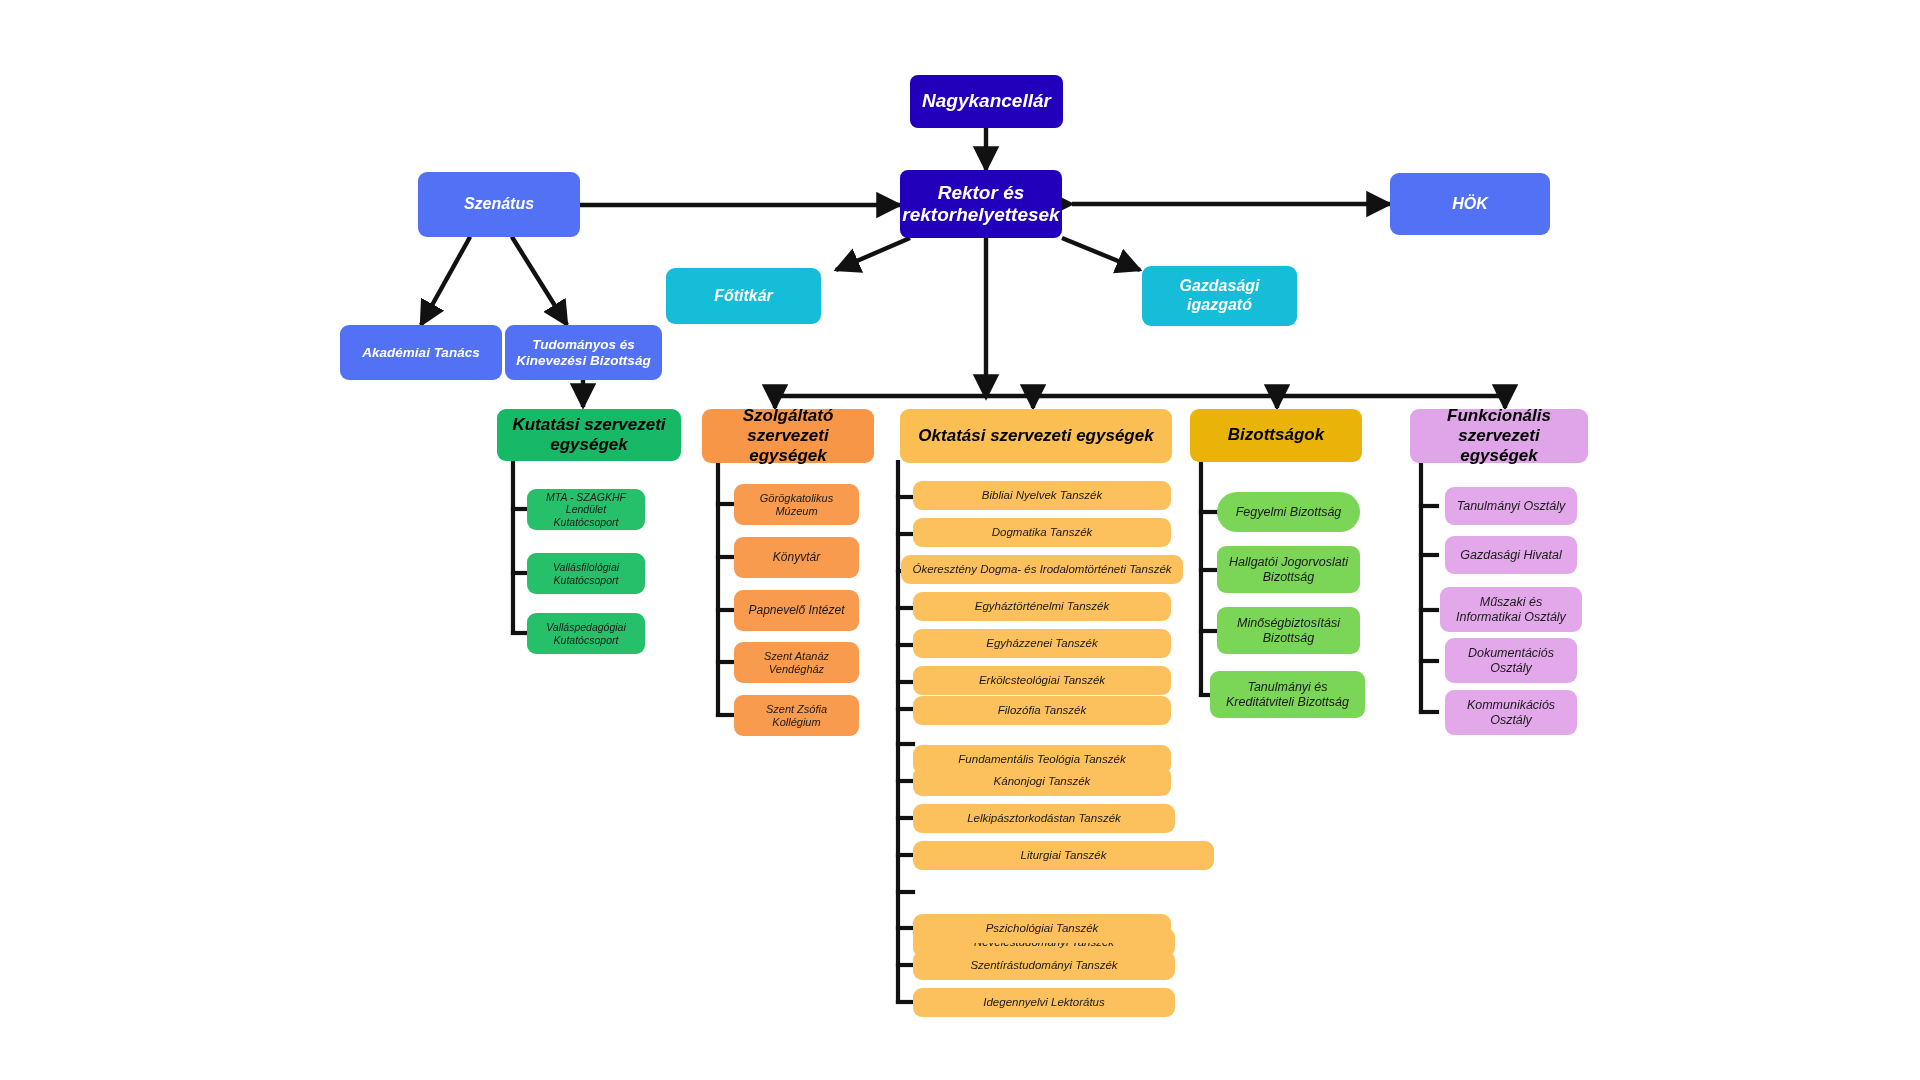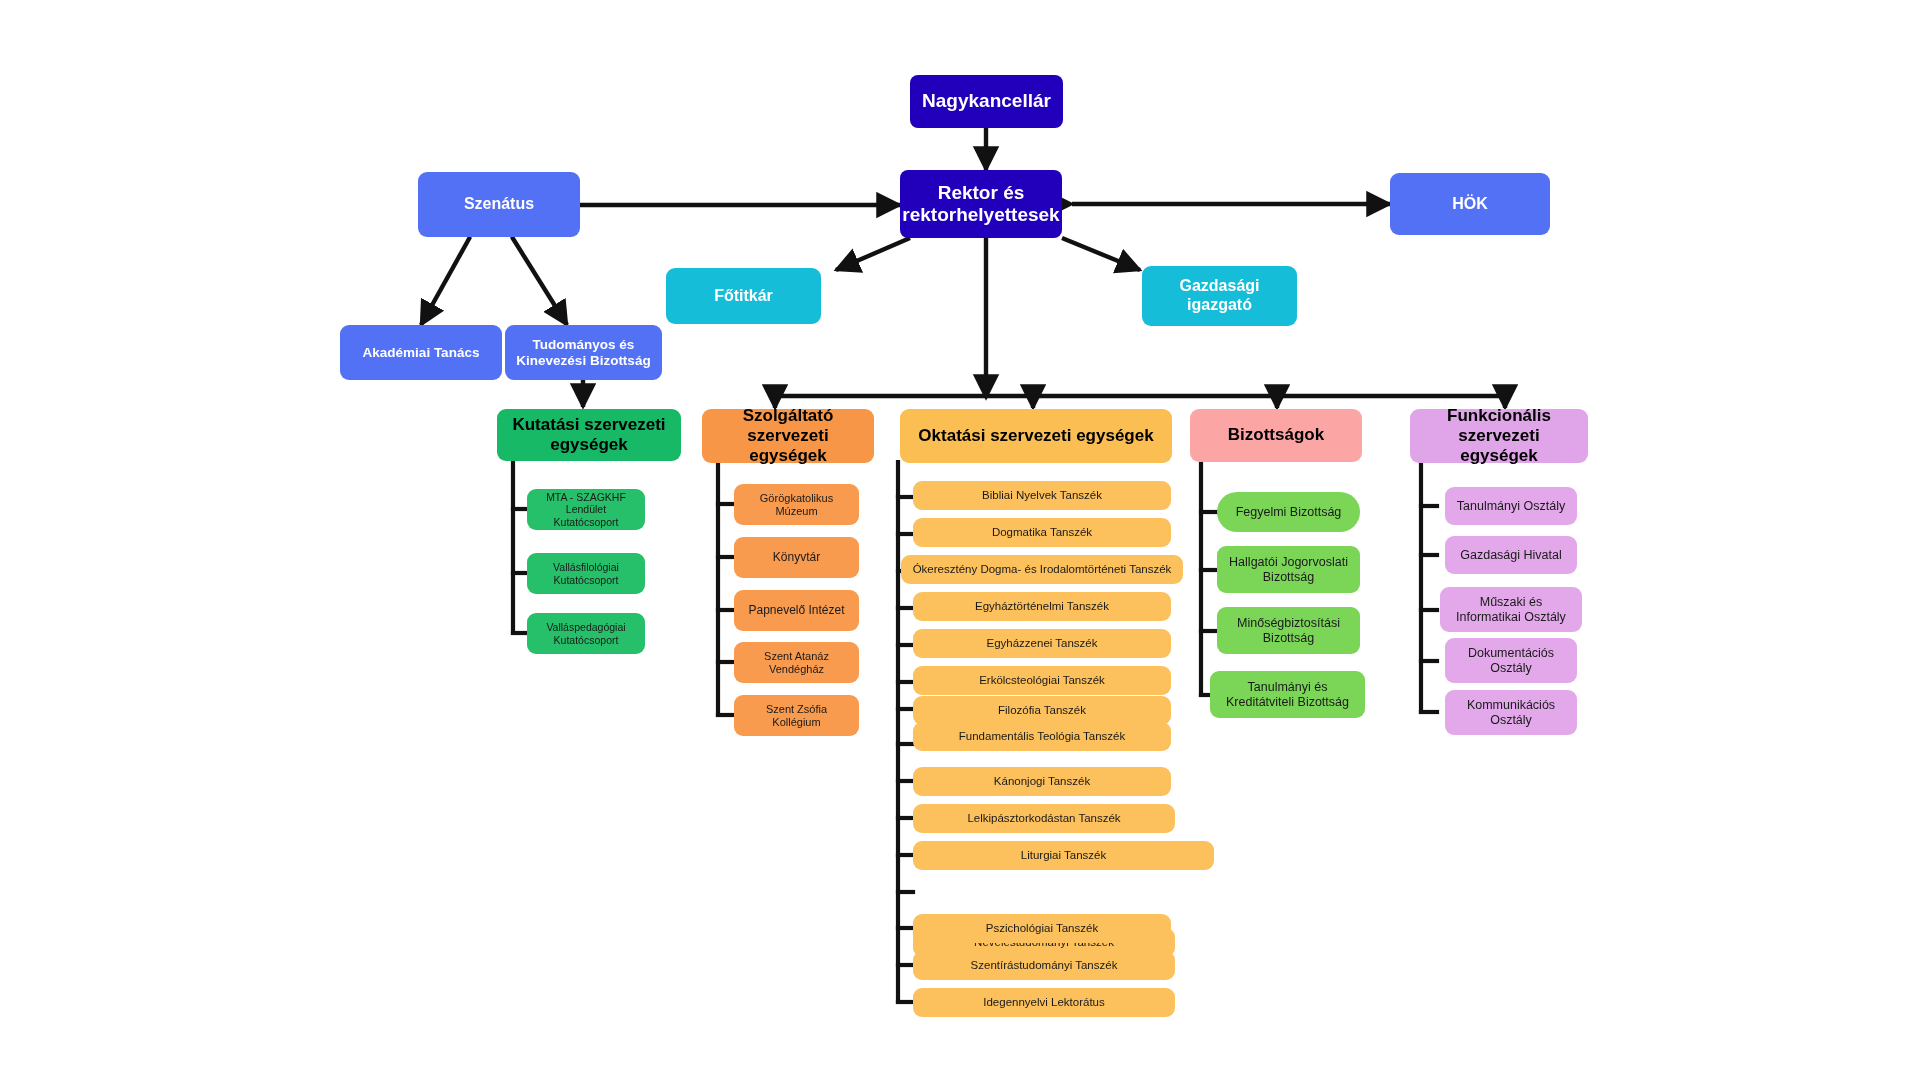--- a/index.html
+++ b/index.html
@@ -13,20 +13,21 @@
 
   svg#wires { position: absolute; left: 0; top: 0; width: 1920px; height: 1080px; pointer-events: none; }
 
   .node {
     position: absolute;
     display: flex; align-items: center; justify-content: center;
     text-align: center;
     border-radius: 9px;
     line-height: 1.18;
     padding: 0 8px;
+    font-style: italic;
   }
   .top {
     background: #2200bb; color: #ffffff;
     font-weight: bold; font-size: 19px;
     border-radius: 8px;
   }
   .royal {
     background: #5271f5; color: #ffffff;
     font-weight: bold; font-size: 16px;
   }
@@ -37,21 +38,21 @@
   }
   .hdr { font-weight: bold; color: #000000; font-size: 17px; }
   .leaf { color: #1a1a1a; font-weight: normal; }
 
   .g-hdr { background: #17b866; }
   .g-leaf { background: #27c06a; }
   .o-hdr { background: #f79646; }
   .o-leaf { background: #f89b4f; }
   .y-hdr { background: #fbbe53; text-align: center; }
   .y-leaf { background: #fcc05c; }
-  .lg-hdr { background: #fca5a5; }
+  .lg-hdr { background: #eab308; }
   .lg-leaf { background: #7bd557; }
   .p-hdr { background: #e0a5e8; }
   .p-leaf { background: #e2a8ea; }
 </style>
 </head>
 <body>
 
 <div id="canvas">
 
   <svg id="wires" viewBox="0 0 1920 1080">
@@ -218,21 +219,21 @@
   </div>
   <div class="node leaf y-leaf" style="left:913px; top:629px; width:258px; height:29px; font-size:11.5px;">
     <span>Egyházzenei Tanszék</span>
   </div>
   <div class="node leaf y-leaf" style="left:913px; top:666px; width:258px; height:29px; font-size:11.5px;">
     <span>Erkölcsteológiai Tanszék</span>
   </div>
   <div class="node leaf y-leaf" style="left:913px; top:696px; width:258px; height:29px; font-size:11.5px;">
     <span>Filozófia Tanszék</span>
   </div>
-  <div class="node leaf y-leaf" style="left:913px; top:722px; width:258px; height:29px; font-size:11.5px;">
+  <div class="node leaf y-leaf" style="left:913px; top:745px; width:258px; height:29px; font-size:11.5px;">
     <span>Fundamentális Teológia Tanszék</span>
   </div>
   <div class="node leaf y-leaf" style="left:913px; top:767px; width:258px; height:29px; font-size:11.5px;">
     <span>Kánonjogi Tanszék</span>
   </div>
   <div class="node leaf y-leaf" style="left:913px; top:804px; width:262px; height:29px; font-size:11.5px;">
     <span>Lelkipásztorkodástan Tanszék</span>
   </div>
   <div class="node leaf y-leaf" style="left:913px; top:841px; width:301px; height:29px; font-size:11.5px;">
     <span>Liturgiai Tanszék</span>

